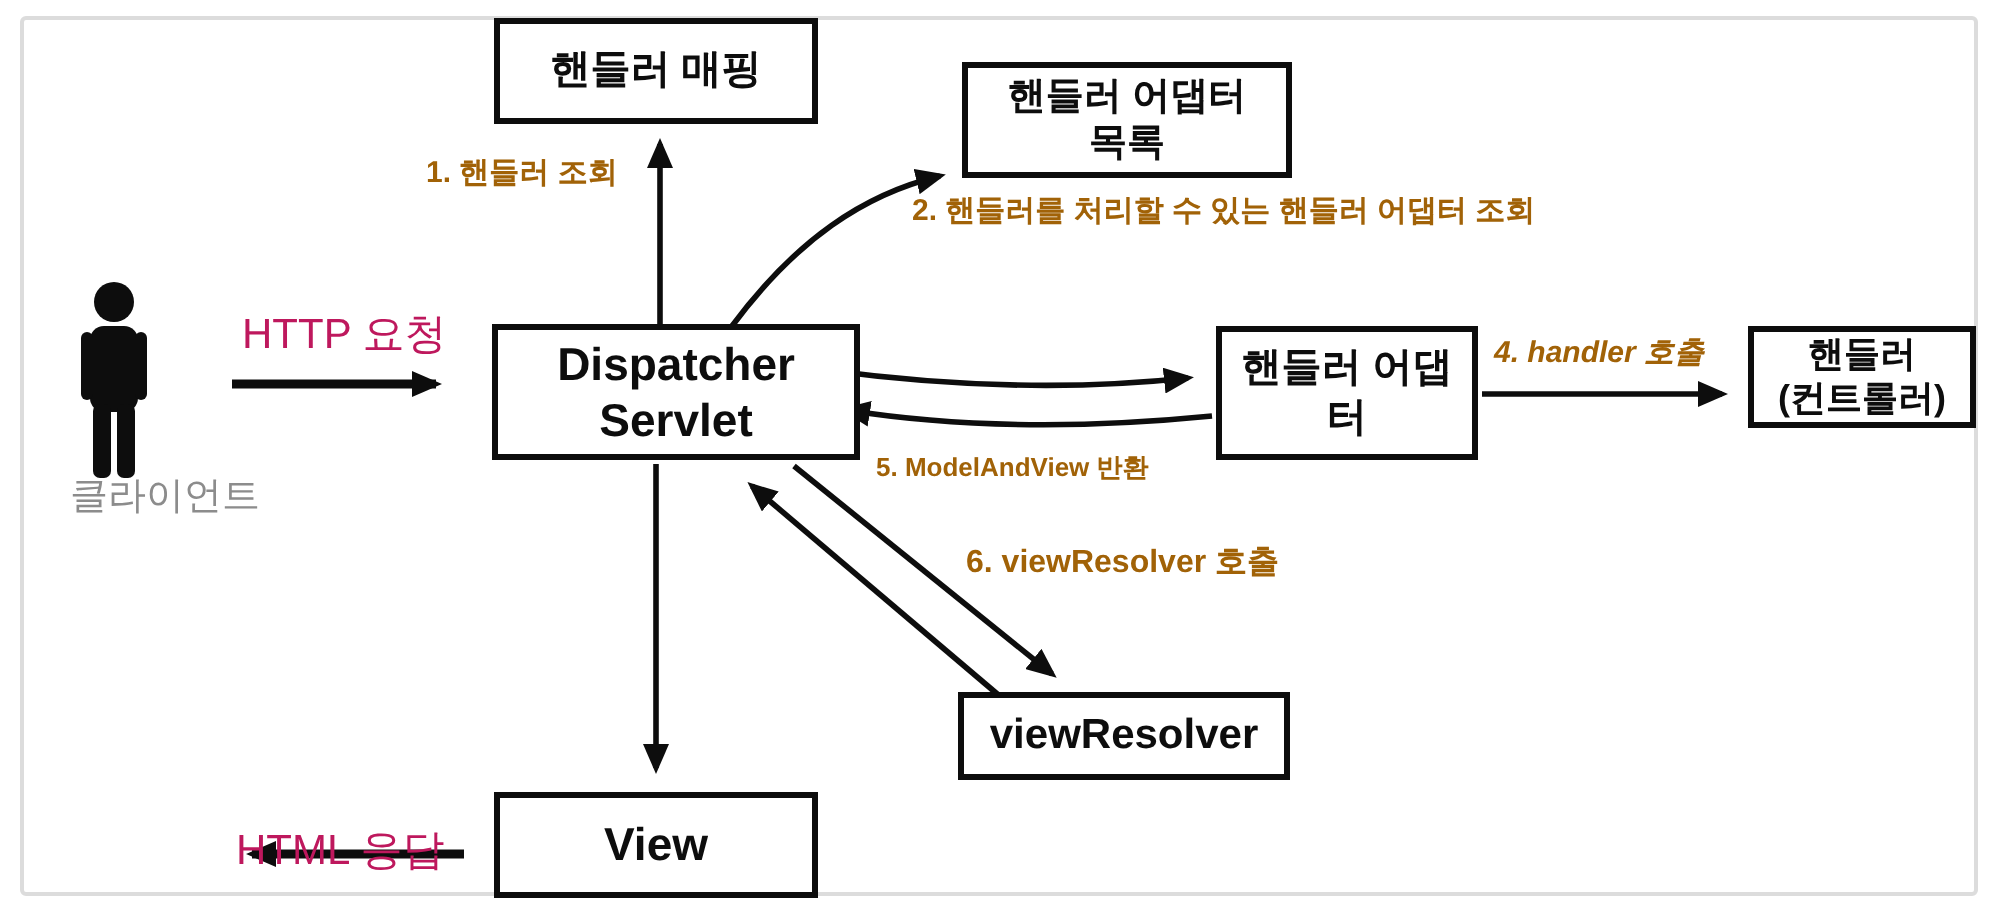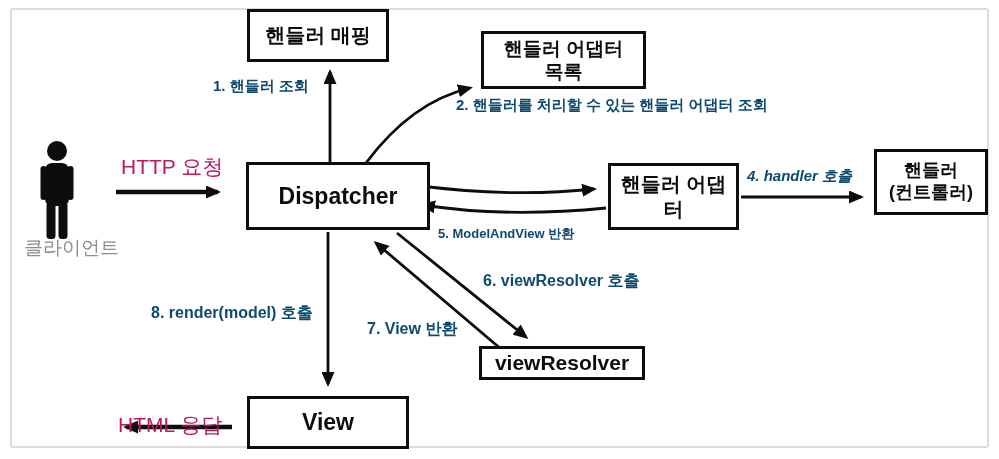--- a/index.html
+++ b/index.html
@@ -4,40 +4,40 @@
 <style>
   html,body{margin:0;padding:0;background:#fff;}
   body{font-family:"Liberation Sans","DejaVu Sans",sans-serif;}
   .stage{position:relative;width:999px;height:459px;background:#ffffff;overflow:hidden;}
   .frame{position:absolute;left:10px;top:8px;width:979px;height:440px;
          border:2px solid #dcdcdc;border-radius:3px;box-sizing:border-box;background:#fff;}
   svg.arrows{position:absolute;left:0;top:0;width:999px;height:459px;}
   .box{position:absolute;box-sizing:border-box;background:#ffffff;border:3px solid #0d0d0d;
        display:flex;flex-direction:column;align-items:center;justify-content:center;
        font-weight:bold;color:#0d0d0d;text-align:center;line-height:1.22;}
-  .box-handler-mapping{left:247px;top:9px;width:142px;height:53px;font-size:20px;}
+  .box-handler-mapping{left:247px;top:9px;width:162px;height:53px;font-size:20px;}
   .box-adapter-list{left:481px;top:31px;width:165px;height:58px;font-size:19px;}
   .box-dispatcher{left:246px;top:162px;width:184px;height:68px;font-size:23px;}
   .box-handler-adapter{left:608px;top:163px;width:131px;height:67px;font-size:20px;}
-  .box-handler-controller{left:874px;top:149px;width:114px;height:66px;font-size:18px;text-align:center;}
-  .box-view-resolver{left:479px;top:346px;width:166px;height:34px;font-size:21px;}
+  .box-handler-controller{left:874px;top:163px;width:114px;height:51px;font-size:18px;text-align:center;}
+  .box-view-resolver{left:479px;top:346px;width:166px;height:44px;font-size:21px;}
   .box-view{left:247px;top:396px;width:162px;height:53px;font-size:23px;}
-  .lbl{position:absolute;color:#0c4a6e;font-weight:bold;font-size:15px;white-space:nowrap;}
+  .lbl{position:absolute;color:#a16207;font-weight:bold;font-size:15px;white-space:nowrap;}
   .lbl-1{left:213px;top:77px;}
   .lbl-2{left:456px;top:96px;}
   .lbl-3{left:441px;top:163px;font-size:17px;}
   .lbl-4{left:747px;top:167px;font-style:italic;}
   .lbl-5{left:438px;top:225px;font-size:13px;}
   .lbl-6{left:483px;top:271px;font-size:16px;}
   .lbl-7{left:367px;top:319px;font-size:16px;}
   .lbl-8{left:151px;top:303px;font-size:16px;}
   .lbl-io{position:absolute;color:#be185d;font-weight:normal;font-size:21px;white-space:nowrap;}
   .lbl-http{left:121px;top:153px;}
   .lbl-html{left:118px;top:383px;margin-top:28px;}
-  .lbl-client{position:absolute;left:24px;top:235px;width:120px;text-align:left;
+  .lbl-client{position:absolute;left:10px;top:235px;width:120px;text-align:right;
               color:#8c8c8c;font-weight:normal;font-size:19px;}
   .person{position:absolute;left:0;top:0;}
 </style>
 </head>
 <body>
 
 <div class="stage">
   <div class="frame"></div>
 
   <svg class="arrows" viewBox="0 0 999 459">
@@ -82,20 +82,21 @@
     <span>핸들러 매핑</span>
   </div>
 
   <div class="box box-adapter-list">
     <span>핸들러 어댑터</span>
     <span>목록</span>
   </div>
 
   <div class="box box-dispatcher">
     <span>Dispatcher</span>
+    <span>Servlet</span>
   </div>
 
   <div class="box box-handler-adapter">
     <span>핸들러 어댑터</span>
   </div>
 
   <div class="box box-handler-controller">
     <span>핸들러</span>
     <span>(컨트롤러)</span>
   </div>
@@ -106,18 +107,16 @@
 
   <div class="box box-view">
     <span>View</span>
   </div>
 
   <div class="lbl lbl-1">1. 핸들러 조회</div>
   <div class="lbl lbl-2">2. 핸들러를 처리할 수 있는 핸들러 어댑터 조회</div>
   <div class="lbl lbl-4">4. handler 호출</div>
   <div class="lbl lbl-5">5. ModelAndView 반환</div>
   <div class="lbl lbl-6">6. viewResolver 호출</div>
-  <div class="lbl lbl-7">7. View 반환</div>
-  <div class="lbl lbl-8">8. render(model) 호출</div>
 
   <div class="lbl-io lbl-http">HTTP 요청</div>
   <div class="lbl-io lbl-html">HTML 응답</div>
 </div>
 
 </body></html>

